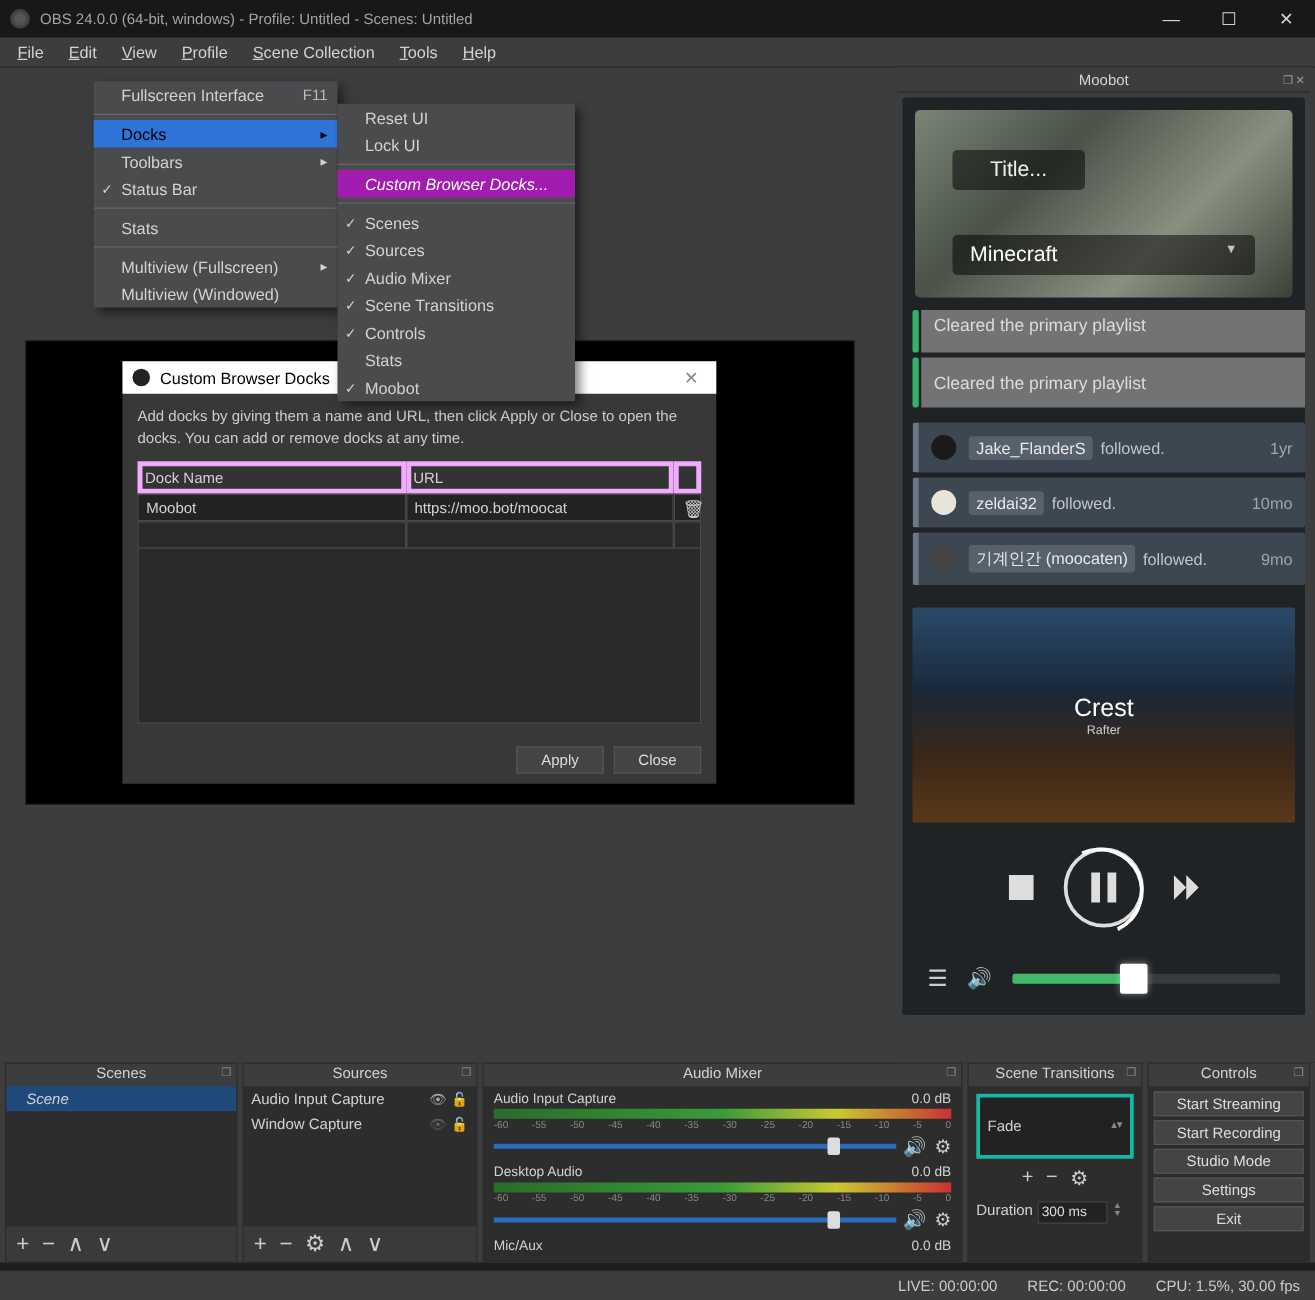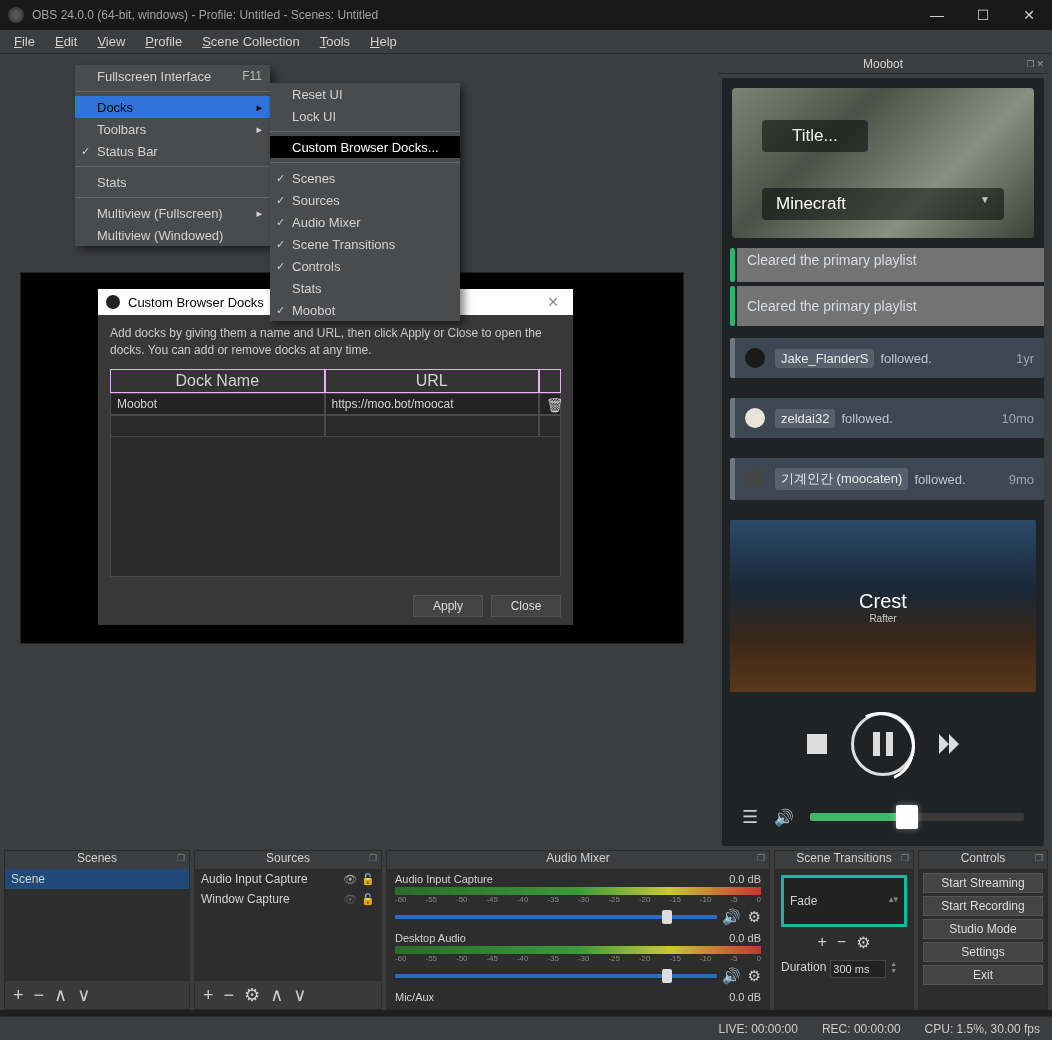--- a/index.html
+++ b/index.html
@@ -20,32 +20,32 @@
 
 .view-menu { position: absolute; left: 75px; top: 0; width: 195px; background: #4a4b4d; box-shadow: 4px 4px 8px rgba(0,0,0,0.5); z-index: 40; margin-top: 11px; }
 .view-menu .row, .docks-menu .row { height: 22px; display: flex; align-items: center; padding: 0 8px 0 22px; font-size: 13px; color: #d2d2d2; position: relative; }
 .view-menu .row .shortcut { margin-left: auto; color: #bbb; font-size: 12px; }
 .view-menu .row.hl { background: #2f75d9; color: #000000; }
 .view-menu .sep, .docks-menu .sep { height: 1px; background: #666; margin: 4px 0; }
 .view-menu .check::before { content: "✓"; position: absolute; left: 6px; font-size: 11px; }
 .view-menu .arrow::after { content: "▸"; position: absolute; right: 8px; font-size: 11px; }
 
 .docks-menu { position: absolute; left: 270px; top: 29px; width: 190px; background: #4a4b4d; box-shadow: 4px 4px 8px rgba(0,0,0,0.5); z-index: 41; }
-.docks-menu .row.hl { background: #000000; color: #fff; }
+.docks-menu .row.hl { background: #a21caf; color: #fff; font-style: italic; }
 .docks-menu .check::before { content: "✓"; position: absolute; left: 6px; font-size: 11px; }
 
 .dialog { position: absolute; left: 98px; top: 235px; width: 475px; background: #383838; z-index: 30; }
 .dialog-title { height: 26px; background: #fff; color: #000; display: flex; align-items: center; padding: 0 8px; font-size: 13px; }
 .dialog-title .icon { width: 14px; height: 14px; border-radius: 50%; background: #222; margin-right: 8px; }
 .dialog-title .close { margin-left: auto; color: #888; font-size: 14px; padding: 0 6px; }
 .dialog-body { padding: 10px 12px; }
 .dialog-body .hint { font-size: 12px; color: #ccc; line-height: 1.4; margin-bottom: 10px; }
 .dtable { display: flex; }
 .dtable .col { flex: 1; }
-.dtable .colh { background: #333; border: 1px solid #f0abfc; text-align: center; padding: 2px; font-size: 16px; }
+.dtable .colh { background: #333; border: 4px solid #f0abfc; padding: 2px; font-size: 12px; }
 .dtable .cell { background: #232323; border: 1px solid #4a4a4a; padding: 3px 6px; font-size: 12px; height: 22px; }
 .dtable .delcol { width: 22px; }
 .dtable .delcell { text-align: center; font-size: 14px; }
 .dtable .blank { height: 22px; background: #2a2a2a; border: 1px solid #4a4a4a; }
 .dialog .filler { height: 140px; background: #2a2a2a; border: 1px solid #4a4a4a; border-top: none; }
 .dialog-btns { display: flex; justify-content: flex-end; gap: 8px; padding: 8px 12px; }
 .dialog-btns button { width: 70px; height: 22px; background: #444; border: 1px solid #555; color: #ddd; font-size: 12px; }
 
 .right-panel { position: absolute; right: 4px; top: 0; width: 330px; height: 792px; background: #3c3d3f; }
 .dock-head { height: 20px; background: #3c3d3f; display: flex; align-items: center; justify-content: center; font-size: 12px; position: relative; border-bottom: 1px solid #2a2a2a; }
@@ -55,21 +55,21 @@
 .stream-tile { height: 150px; background: linear-gradient(135deg,#7a8576,#4a5247,#8a9080,#3a4237); position: relative; margin: 10px; border-radius: 4px; }
 .stream-title { position: absolute; left: 30px; top: 32px; background: rgba(0,0,0,0.5); padding: 6px 30px; border-radius: 4px; font-size: 17px; color: #eee; }
 .stream-game { position: absolute; left: 30px; bottom: 18px; right: 30px; background: rgba(0,0,0,0.5); padding: 6px 14px; border-radius: 4px; font-size: 17px; color: #fff; display: flex; }
 .stream-game .dd { margin-left: auto; font-size: 10px; opacity: 0.7; }
 
 .alert-box { margin: 0 0 4px 8px; display: flex; }
 .alert-bar { width: 5px; background: #31b46a; border-radius: 2px; }
 .alert-text { flex: 1; background: #737373; margin-left: 2px; padding: 12px 10px; font-size: 14px; color: #d8dde2; }
 
 .follow-wrap { margin: 12px 0 0 8px; }
-.follow-row { display: flex; align-items: center; padding: 10px 10px; background: #3d4751; margin-bottom: 20px; border-left: 5px solid #6b7885; border-radius: 2px; }
+.follow-row { display: flex; align-items: center; padding: 10px 10px; background: #3d4751; margin-bottom: 4px; border-left: 5px solid #6b7885; border-radius: 2px; }
 .follow-row .avatar { width: 20px; height: 20px; border-radius: 50%; background: #333; margin-right: 10px; }
 .follow-row .avatar.a1 { background: #1a1a1a; }
 .follow-row .avatar.a2 { background: #e8e4d8; }
 .follow-row .avatar.a3 { background: #444; }
 .follow-row .name { background: #56616d; padding: 2px 6px; border-radius: 3px; font-size: 13px; color: #e8e8e8; }
 .follow-row .action { margin-left: 6px; font-size: 13px; color: #c0c5cb; }
 .follow-row .time { margin-left: auto; font-size: 13px; color: #a0a5ab; }
 
 .player-tile { margin: 18px 8px 8px; }
 .player-img { height: 172px; background: linear-gradient(to bottom,#2a4a6a 0%,#1a2838 40%,#3a2818 70%,#5a3818 100%); position: relative; border-radius: 2px; }
@@ -87,21 +87,21 @@
 .vol-fill { position: absolute; left: 0; top: 0; height: 100%; width: 42%; background: #42b968; border-radius: 2px; }
 .vol-thumb { position: absolute; left: 40%; top: -8px; width: 22px; height: 24px; background: #fff; border-radius: 2px; box-shadow: 0 0 6px rgba(255,255,255,0.4); }
 
 .bottom-docks { position: absolute; bottom: 30px; left: 0; right: 0; height: 160px; background: #3c3d3f; display: flex; gap: 4px; padding: 0 4px; }
 .dock { background: #3c3d3f; display: flex; flex-direction: column; border: 1px solid #2a2a2a; }
 .dock-title { height: 18px; text-align: center; font-size: 12px; position: relative; background: #3c3d3f; }
 .dock-title .pop { position: absolute; right: 4px; top: 2px; font-size: 9px; color: #888; }
 .dock-body { flex: 1; background: #2d2d2d; position: relative; }
 
 .scenes { width: 186px; }
-.scenes .item { padding: 3px 6px; background: #1f4a7a; font-size: 12px; }
+.scenes .item { padding: 3px 16px; background: #1f4a7a; font-size: 12px; font-style: italic; }
 .scenes .tools, .sources .tools { position: absolute; bottom: 0; left: 0; right: 0; height: 28px; background: #3a3a3a; display: flex; align-items: center; gap: 10px; padding: 0 8px; font-size: 18px; color: #ccc; }
 
 .sources { width: 188px; }
 .sources .item { padding: 3px 6px; font-size: 12px; display: flex; align-items: center; }
 .sources .item .icons { margin-left: auto; font-size: 11px; color: #aaa; display: flex; gap: 4px; }
 
 .mixer { flex: 1; }
 .mixer-body { padding: 4px 8px; overflow: hidden; }
 .mixer-row { margin-bottom: 6px; }
 .mixer-head { display: flex; font-size: 11px; }

